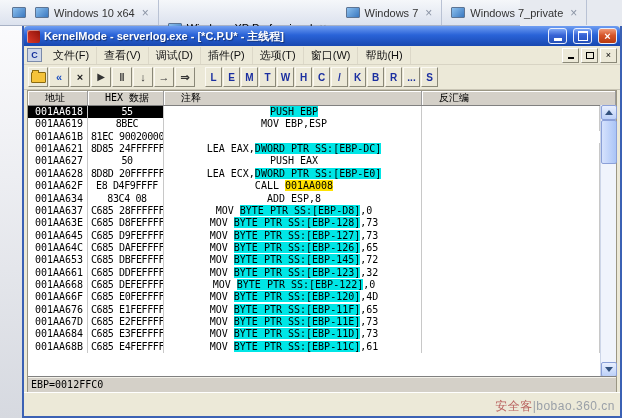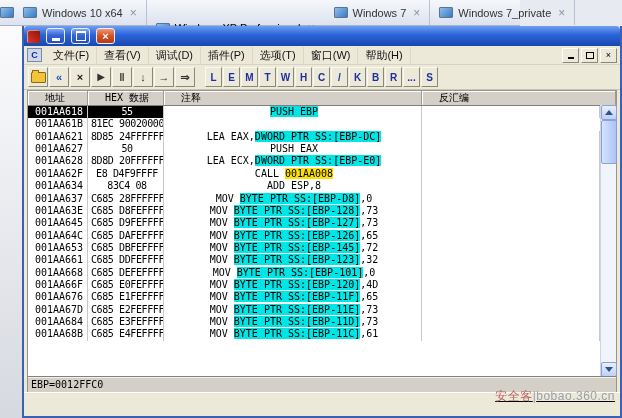--- a/index.html
+++ b/index.html
@@ -2,21 +2,21 @@
 <html><head>
 <meta charset="utf-8">
 <style>
   html,body{margin:0;padding:0;}
   body{font-family:"Liberation Sans",sans-serif;}
   .screen{position:relative;width:622px;height:418px;overflow:hidden;background:#e7eaf0;}
 
   
   .tabbar{position:absolute;left:0;top:0;width:520px;height:26px;
     background:linear-gradient(#f5f7fa,#dce2ee);border-bottom:1px solid #a8b2c6;
-    display:flex;align-items:stretch;box-sizing:border-box;}
+    display:flex;align-items:stretch;box-sizing:border-box;padding-left:12px;}
   .homebox{width:26px;display:flex;align-items:center;justify-content:center;}
   .vtab{display:flex;align-items:center;gap:5px;padding:0 9px;border-right:1px solid #b9c2d4;
     font-size:11px;color:#333;white-space:nowrap;}
   .vtab.active{background:#fff;font-weight:normal;color:#000;margin-top:28px;}
   .mon{width:12px;height:9px;border:1px solid #5c7494;border-radius:1px;
     background:linear-gradient(135deg,#8cc0ee,#3a78c0);flex:0 0 auto;}
   .tclose{color:#8a93a4;font-size:12px;margin-left:2px;line-height:1;}
 
   
   .desktop{position:absolute;left:0;top:26px;width:22px;height:392px;
@@ -96,21 +96,21 @@
     border-top:5px solid #33527e;margin:4px auto 0;}
   .sb-thumb{position:absolute;top:15px;left:0;width:16px;height:44px;box-sizing:border-box;
     border:1px solid #8ba0d8;border-radius:2px;background:linear-gradient(90deg,#d6e2fd,#aac4f6);}
 
   .info{position:absolute;left:0;bottom:0;width:100%;height:16px;background:#d4d0c8;
     border-top:1px solid #808080;box-shadow:inset 0 1px 0 #f4f2ea;font-size:10px;line-height:15px;
     padding-left:3px;box-sizing:border-box;color:#000;}
 
   .statusarea{flex:1;background:#ece9d8;border-top:1px solid #fff;}
 
-  .watermark{position:absolute;right:7px;bottom:13px;font-size:12px;letter-spacing:.5px;z-index:20;text-decoration:underline;}
+  .watermark{position:absolute;right:7px;bottom:3px;font-size:12px;letter-spacing:.5px;z-index:20;}
   .wm-brand{color:#b9625f;}
   .wm-rest{color:#9aa0a8;}
 </style>
 </head>
 <body>
 
 <div class="screen">
 
   <div class="tabbar">
     <div class="homebox">
@@ -139,20 +139,21 @@
         </div>
       </div>
   </div>
 
   <div class="desktop"></div>
 
   <div class="win">
 
     <div class="titlebar">
       <span class="app-icon"></span>
+      <span class="title-text">KernelMode - serverlog.exe - [*C.P.U* - 主线程]</span>
       <span class="cap-btn">
           <span class="glyph-min"></span>
         </span>
       <span class="cap-btn">
           <span class="glyph-max"></span>
         </span>
       <span class="cap-btn cap-close">
           <span>×</span>
         </span>
     </div>
@@ -259,20 +260,26 @@
           <div class="hcell">反汇编</div>
         </div>
       <div class="rows" id="listing">
           <div class="drow sel">
             <span class="lc c-a">001AA618</span>
             <span class="lc c-h">55</span>
             <span class="lc c-d"><span class="hl-cyan">PUSH EBP</span></span>
             <span class="lc c-c"></span>
           </div>
           <div class="drow">
+            <span class="lc c-a">001AA619</span>
+            <span class="lc c-h">8BEC</span>
+            <span class="lc c-d"><span>MOV EBP,ESP</span></span>
+            <span class="lc c-c"></span>
+          </div>
+          <div class="drow">
             <span class="lc c-a">001AA61B</span>
             <span class="lc c-h">81EC 90020000</span>
             <span class="lc c-c"></span>
           </div>
           <div class="drow">
             <span class="lc c-a">001AA621</span>
             <span class="lc c-h">8D85 24FFFFFF</span>
             <span class="lc c-d"><span>LEA EAX,</span><span class="hl-cyan">DWORD PTR SS:[EBP-DC]</span></span>
             <span class="lc c-c"></span>
           </div>
@@ -332,21 +339,21 @@
           </div>
           <div class="drow">
             <span class="lc c-a">001AA661</span>
             <span class="lc c-h">C685 DDFEFFFF</span>
             <span class="lc c-d"><span>MOV </span><span class="hl-cyan">BYTE PTR SS:[EBP-123]</span><span>,32</span></span>
             <span class="lc c-c"></span>
           </div>
           <div class="drow">
             <span class="lc c-a">001AA668</span>
             <span class="lc c-h">C685 DEFEFFFF</span>
-            <span class="lc c-d"><span>MOV </span><span class="hl-cyan">BYTE PTR SS:[EBP-101]</span><span>,0</span></span>
+            <span class="lc c-d"><span>MOV </span><span class="hl-cyan">BYTE PTR SS:[EBP-122]</span><span>,0</span></span>
             <span class="lc c-c"></span>
           </div>
           <div class="drow">
             <span class="lc c-a">001AA66F</span>
             <span class="lc c-h">C685 E0FEFFFF</span>
             <span class="lc c-d"><span>MOV </span><span class="hl-cyan">BYTE PTR SS:[EBP-120]</span><span>,4D</span></span>
             <span class="lc c-c"></span>
           </div>
           <div class="drow">
             <span class="lc c-a">001AA676</span>

